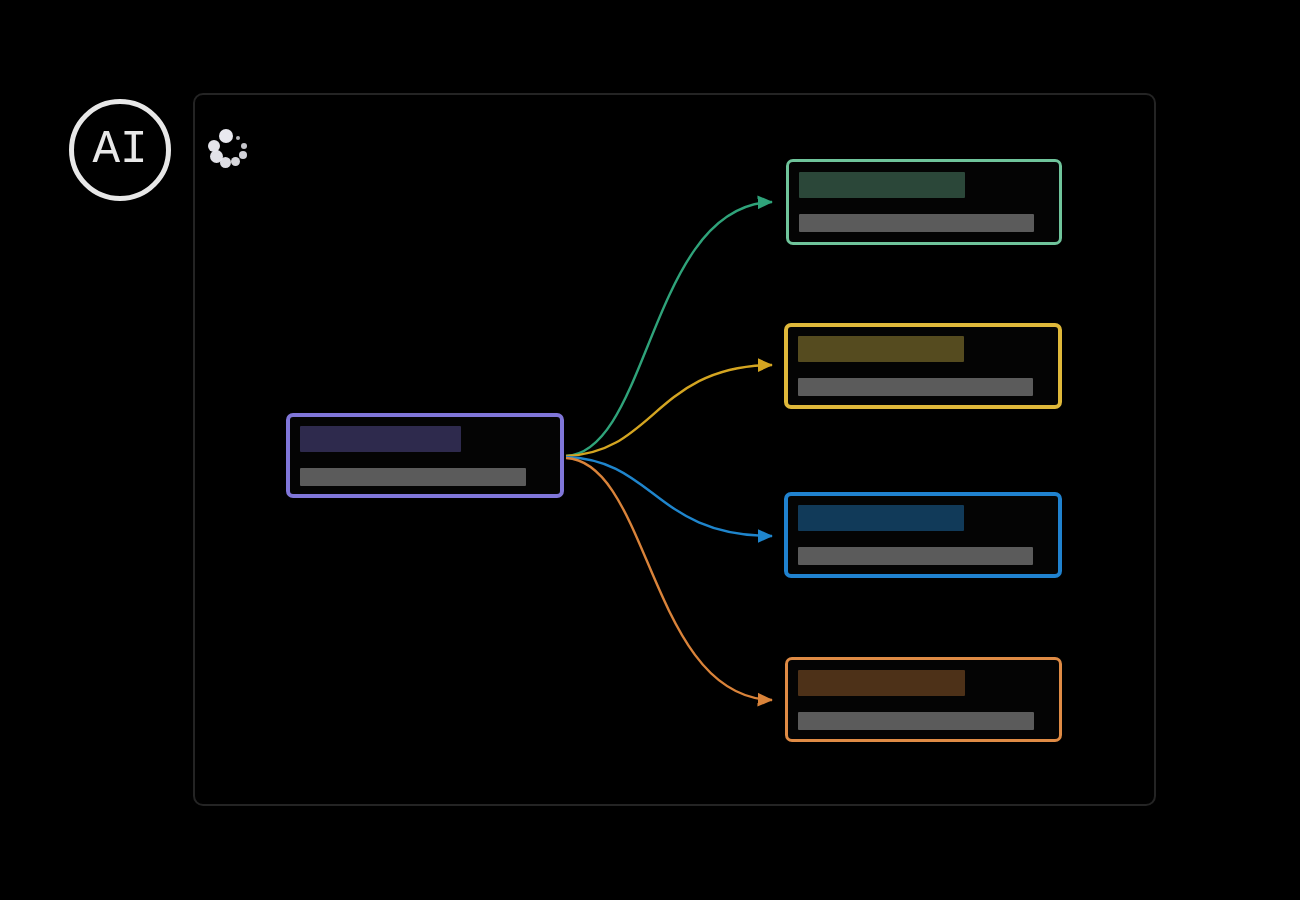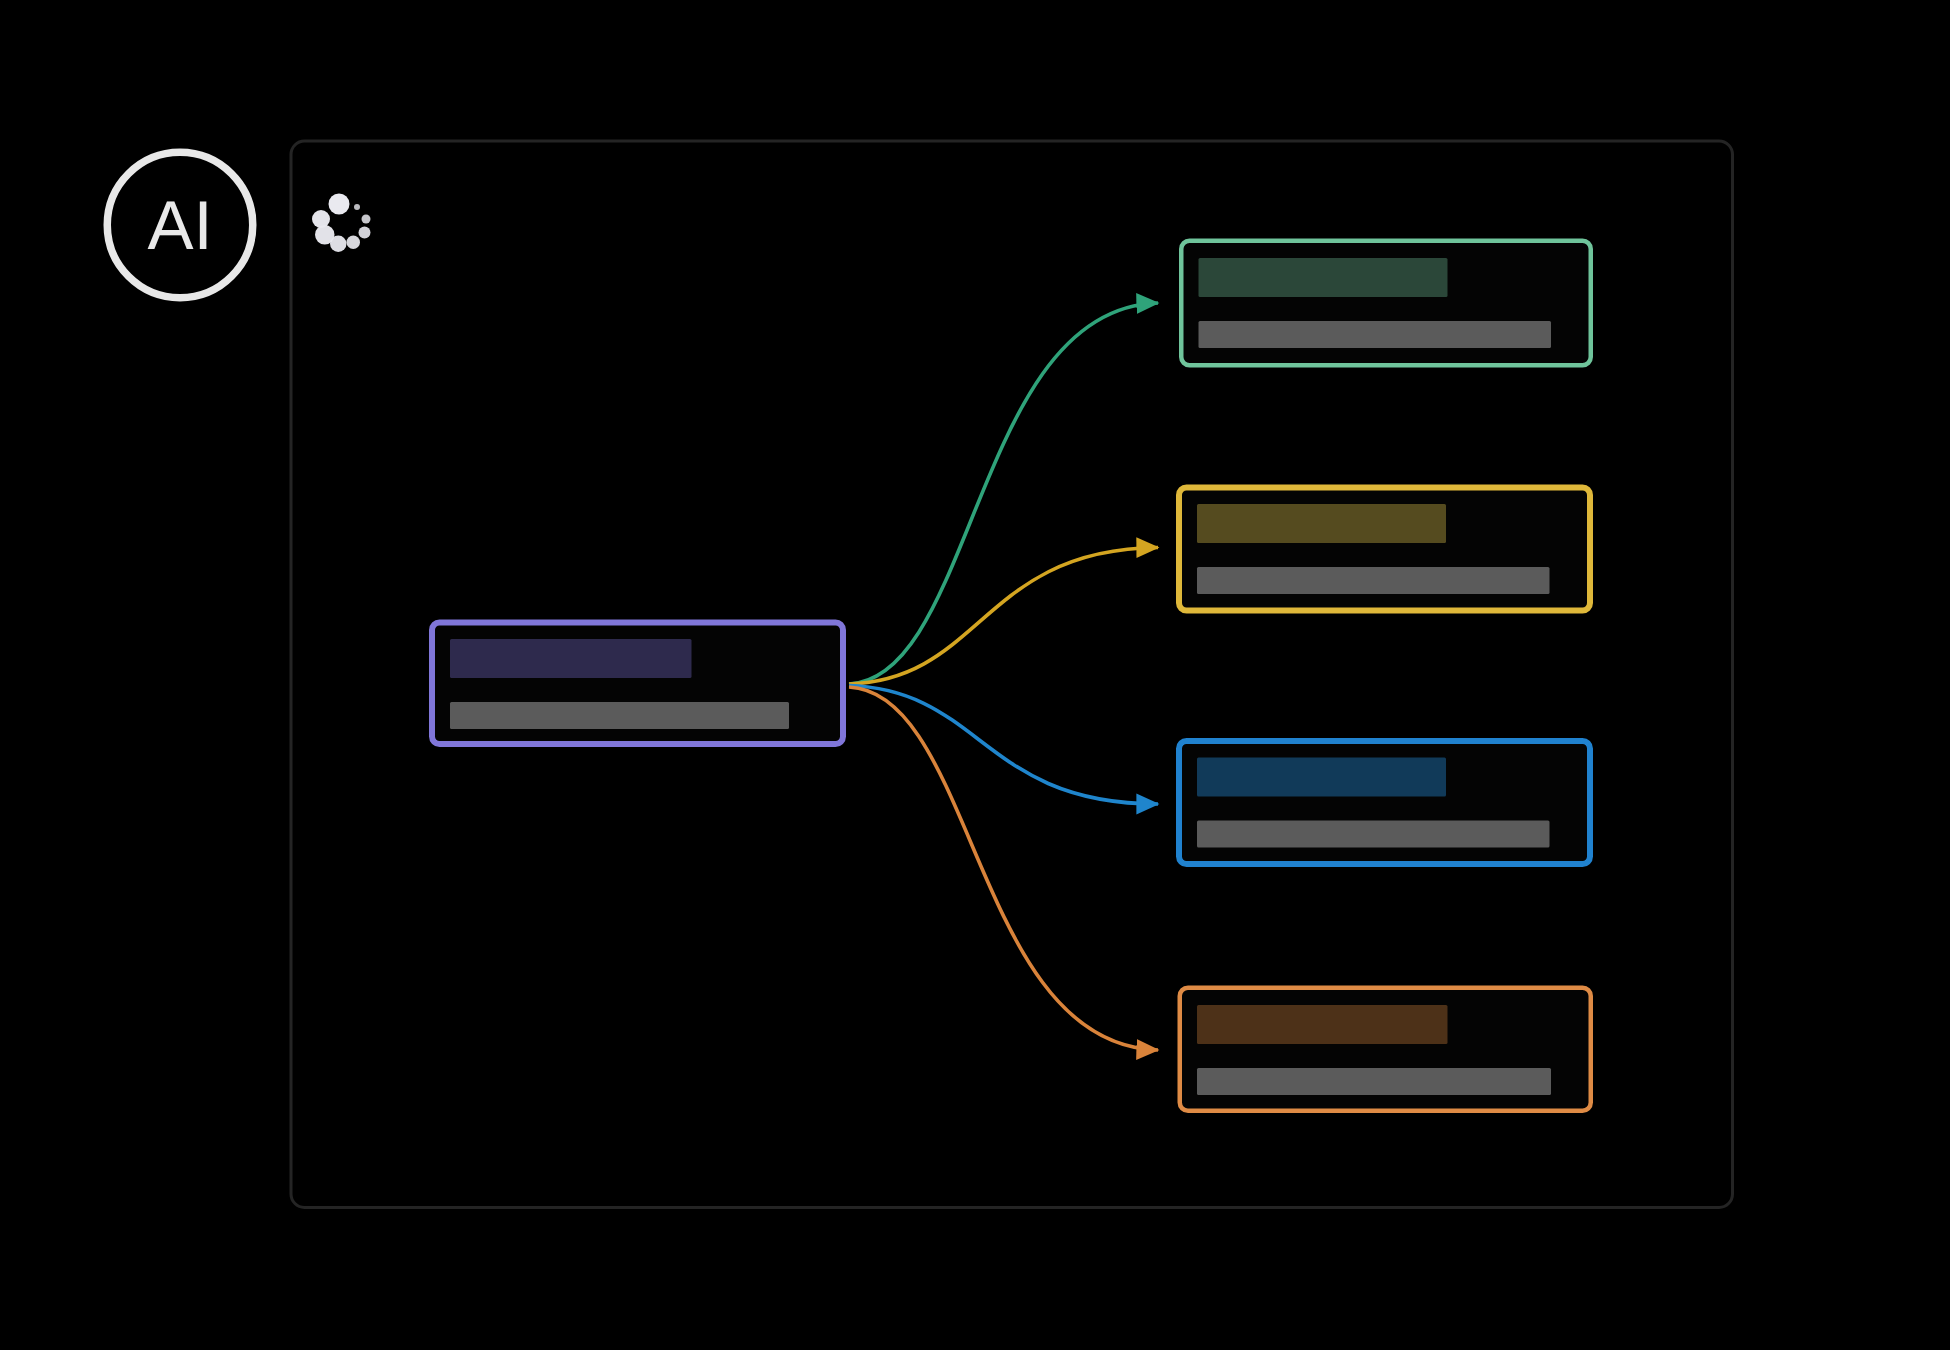--- a/index.html
+++ b/index.html
@@ -28,21 +28,21 @@
     display: flex;
     align-items: center;
     justify-content: center;
   }
   #ai-badge .ai-text {
     color: #e8e8e8;
     font-size: 46px;
     font-weight: 400;
     letter-spacing: 0px;
     line-height: 1;
-    font-family: Liberation Sans, sans-serif;
+    font-family: Liberation Mono, monospace;
   }
 
   
   #spinner {
     position: absolute;
     left: 210px;
     top: 128px;
     width: 48px;
     height: 48px;
   }

